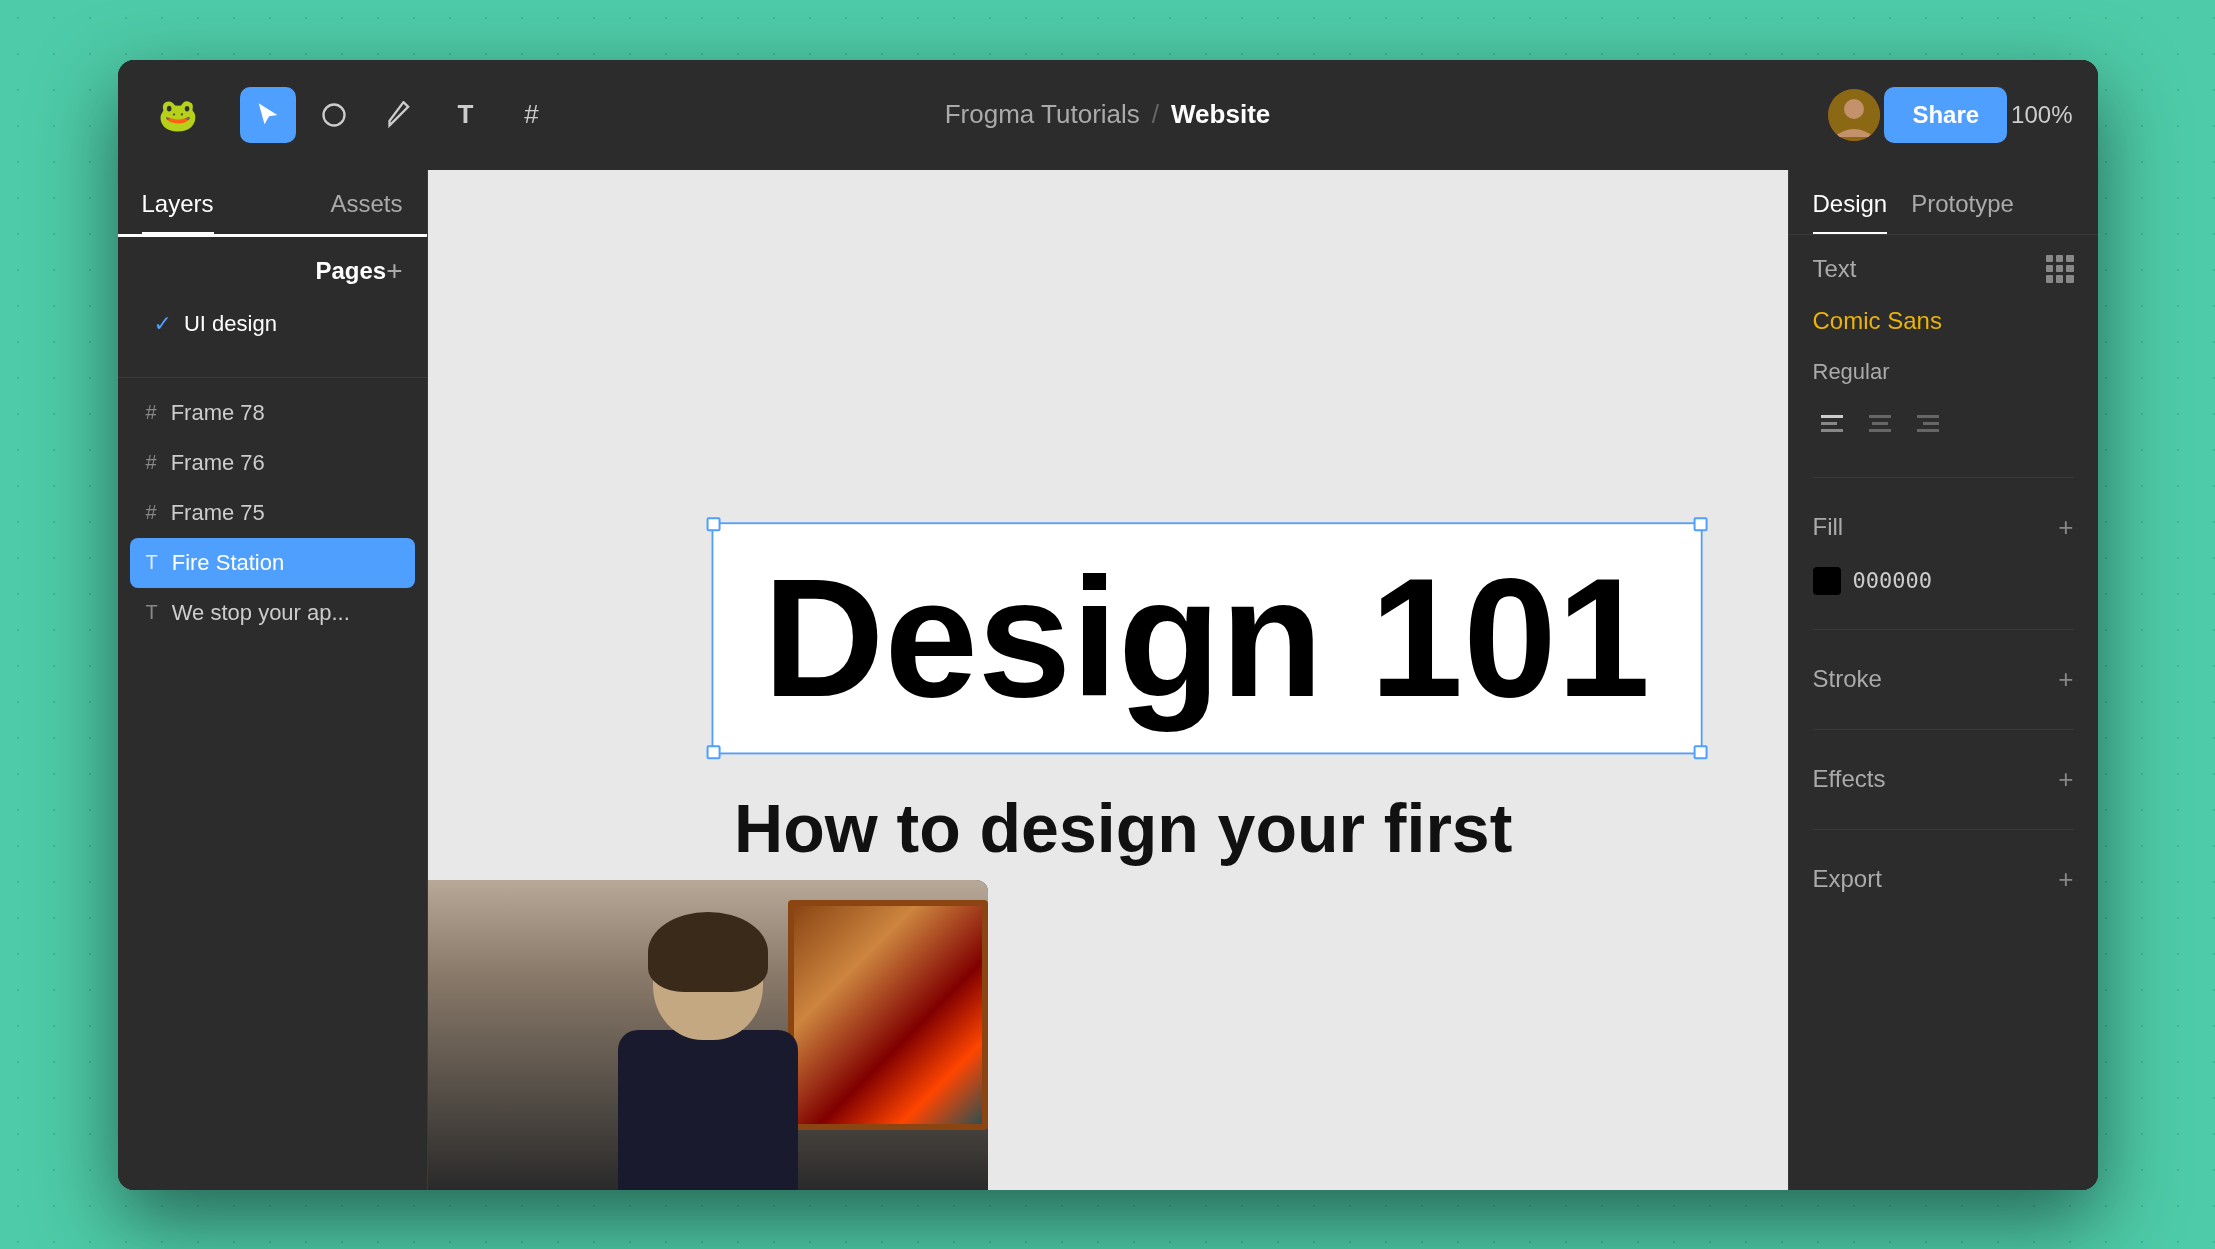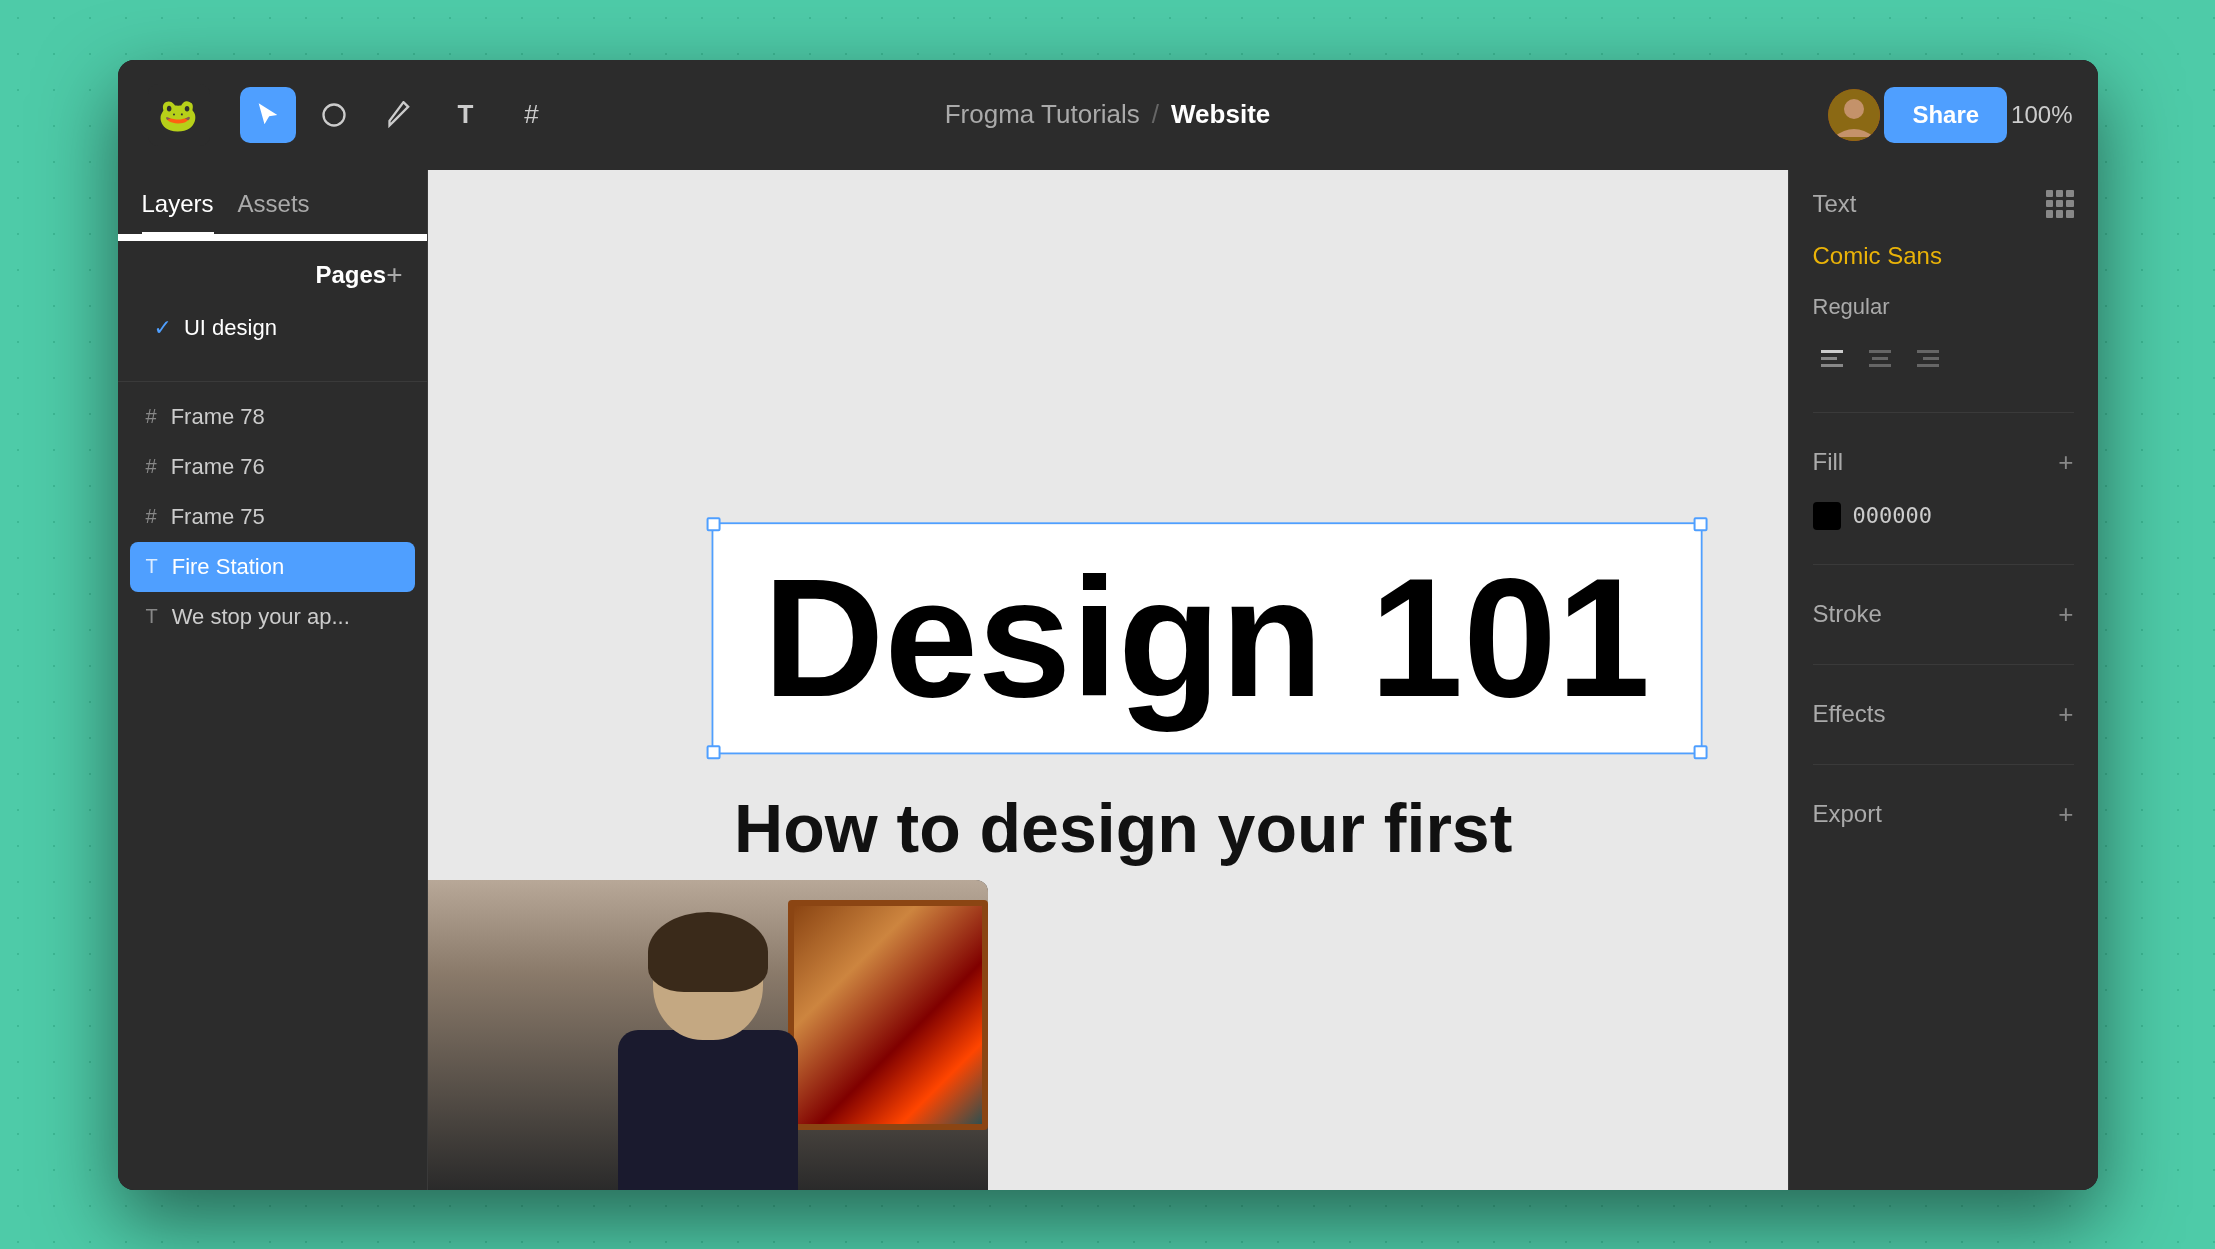--- a/index.html
+++ b/index.html
@@ -150,21 +150,22 @@
       border-right: 1px solid #3a3a3a;
       display: flex;
       flex-direction: column;
       flex-shrink: 0;
     }
 
     .sidebar-tabs {
       display: flex;
       padding: 20px 24px 0;
       gap: 24px;
-      border-bottom: 7px solid #ffffff;
+      border-bottom: 3px solid #ffffff;
+      justify-content: space-between;
     }
 
     .sidebar-tab {
       font-size: 24px;
       padding-bottom: 14px;
       cursor: pointer;
       color: #aaa;
       border-bottom: 2px solid transparent;
     }
 
@@ -629,20 +630,24 @@
             <div class="person-head">
               <div class="person-hair"></div>
             </div>
             <div class="person-body"></div>
           </div>
         </div>
       </div>
     </div>
 
     <div class="right-sidebar">
+      <div class="right-sidebar-tabs">
+        <div class="right-tab active">Design</div>
+        <div class="right-tab">Prototype</div>
+      </div>
 
       <div class="right-content">
 
         <div class="prop-row">
           <span class="prop-label">Text</span>
           <div class="grid-icon">
             <div class="grid-cell"></div>
             <div class="grid-cell"></div>
             <div class="grid-cell"></div>
             <div class="grid-cell"></div>

